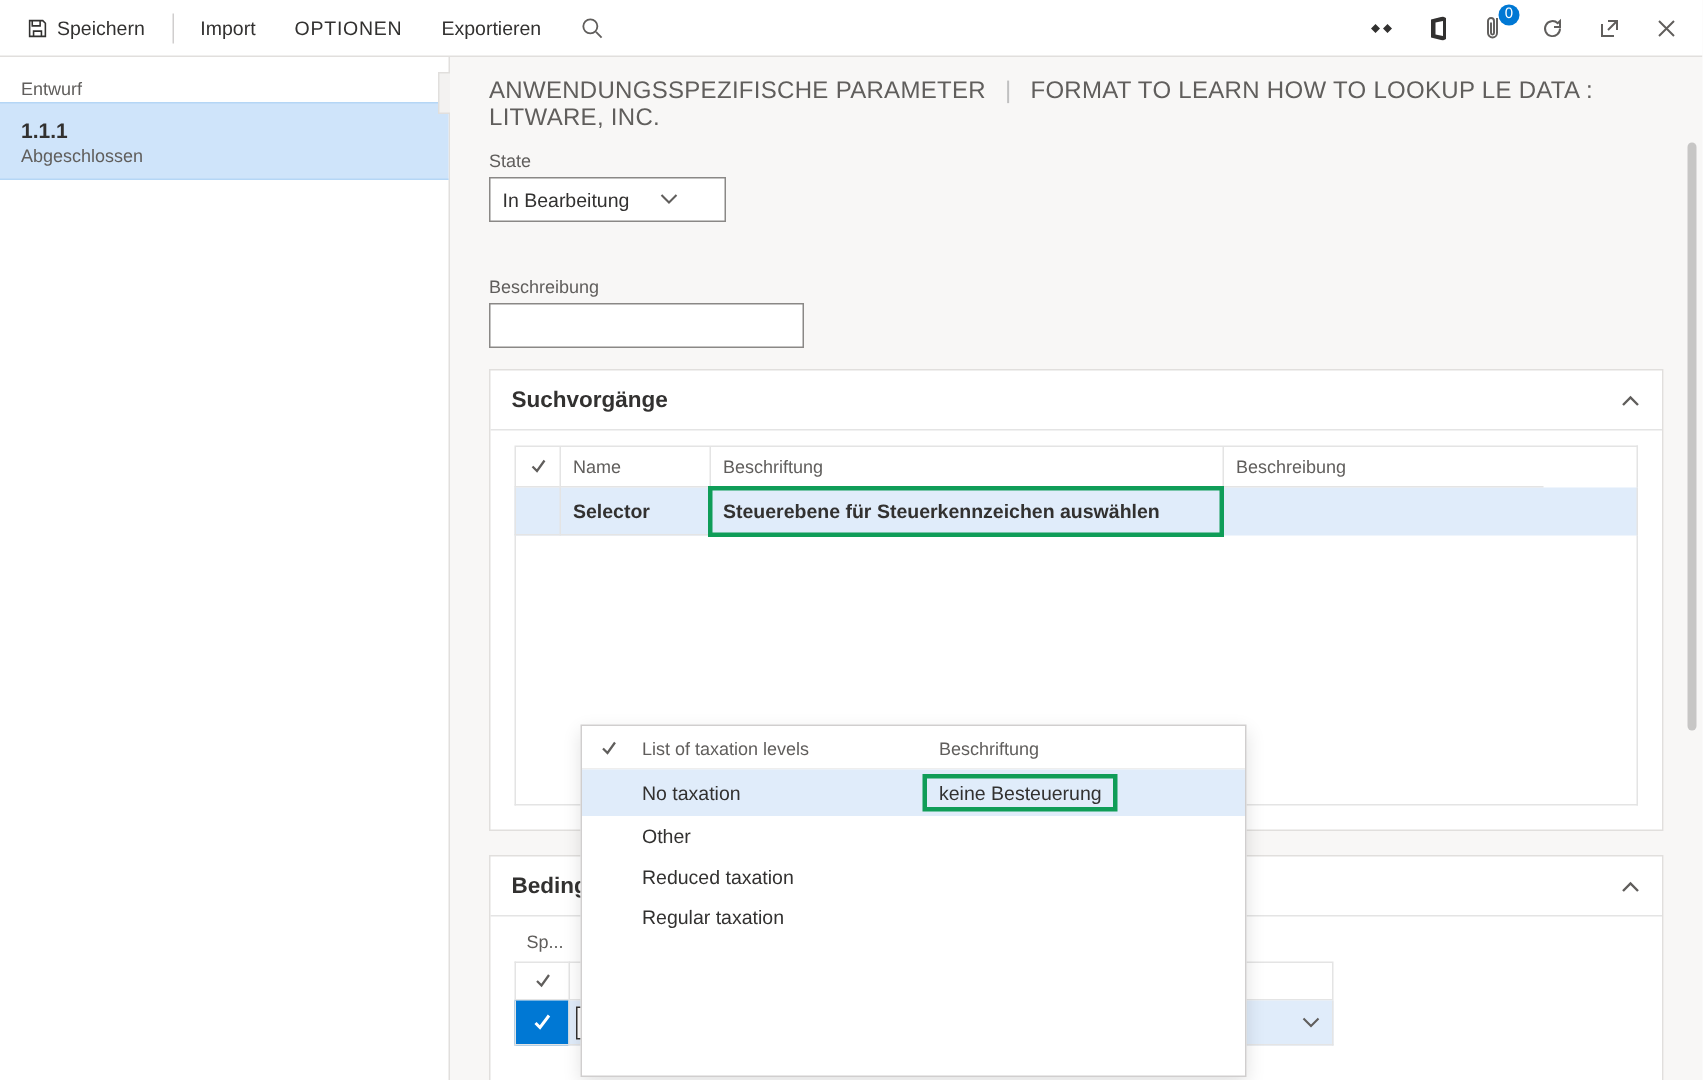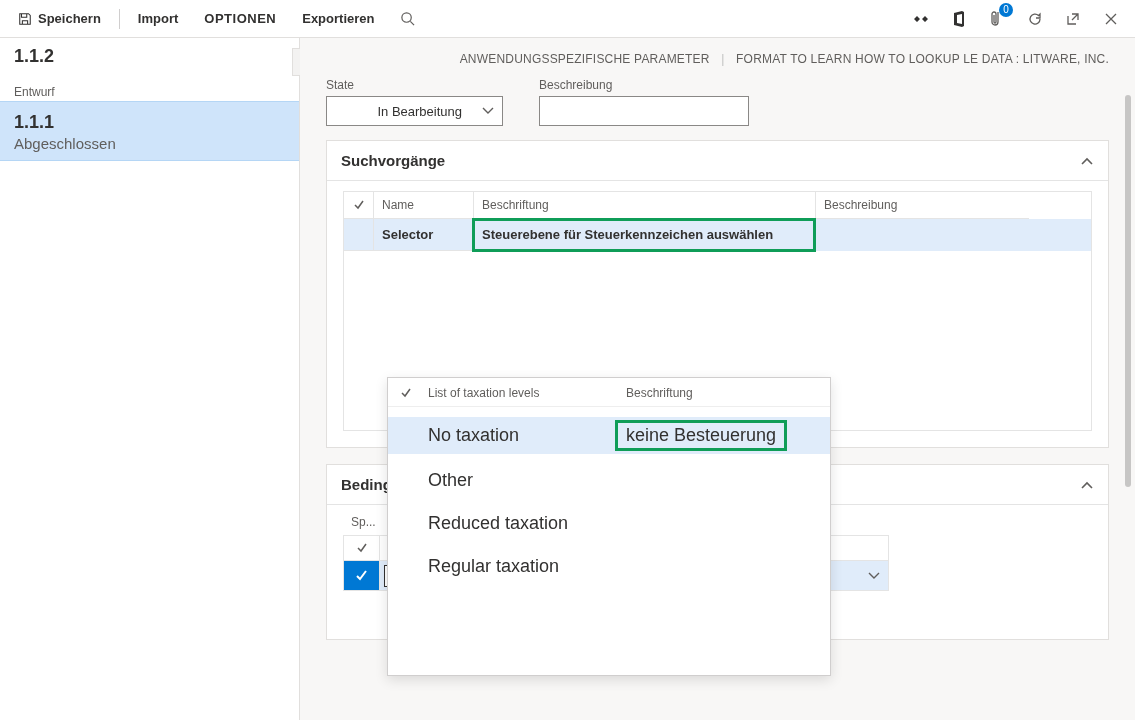--- a/index.html
+++ b/index.html
@@ -1,46 +1,46 @@
 <!DOCTYPE html>
 <html><head>
   <meta charset="utf-8">
   <style>
     * { box-sizing: border-box; margin: 0; padding: 0; }
     body { font-family: "Segoe UI", sans-serif; font-size: 13px; color: #323130; background: #fff; width: 1135px; height: 720px; overflow: hidden; position: relative; }
 
     .topbar { height: 38px; display: flex; align-items: center; border-bottom: 1px solid #e1dfdd; background: #fff; position: relative; }
-    .topbar .left { display: flex; align-items: center; gap: 6px; padding-left: 8px; font-weight: bold; }
+    .topbar .left { display: flex; align-items: center; gap: 6px; padding-left: 8px; }
     .topbar .btn { padding: 0 10px; height: 38px; display: flex; align-items: center; gap: 6px; color: #323130; cursor: pointer; font-size: 13px; }
     .topbar .sep { width: 1px; height: 20px; background: #d0cece; margin: 0 2px; }
     .topbar .right { margin-left: auto; display: flex; align-items: center; gap: 10px; padding-right: 10px; }
     .topbar .iconbtn { width: 28px; height: 28px; display: flex; align-items: center; justify-content: center; cursor: pointer; position: relative; }
     .badge-0 { position: absolute; top: -2px; right: -2px; background: #0078d4; color: #fff; border-radius: 8px; font-size: 10px; min-width: 14px; height: 14px; display: flex; align-items: center; justify-content: center; }
 
     .body { display: flex; height: calc(720px - 38px); }
 
     .sidebar { width: 300px; border-right: 1px solid #e1dfdd; display: flex; flex-direction: column; }
     .sidebar .version-row { padding: 8px 14px 4px; }
     .sidebar .version-title { font-weight: 600; font-size: 18px; color: #323130; }
     .sidebar .sub { font-size: 12px; color: #605e5c; padding: 2px 14px; }
     .sidebar .item-selected { background: #cfe4fa; border-top: 1px solid #b5d6f5; border-bottom: 1px solid #b5d6f5; padding: 10px 14px 8px; }
-    .sidebar .item-selected .title { font-weight: 600; font-size: 18px; }
+    .sidebar .item-selected .title { font-weight: 600; font-size: 14px; }
     .sidebar .plain-gap { height: 12px; }
     .dragger { width: 16px; height: 28px; position: absolute; left: 292px; top: 10px; background: #f3f2f1; border: 1px solid #e1dfdd; }
 
     .main { flex: 1; background: #f8f7f6; position: relative; overflow: hidden; }
 
     .scrollbar { position: absolute; right: 4px; top: 57px; width: 6px; height: 392px; background: #c7c6c5; border-radius: 3px; cursor: pointer; }
 
-    .breadcrumb { padding: 14px 26px 6px; color: #605e5c; font-size: 12px; letter-spacing: 0.2px; text-align: right; }
+    .breadcrumb { padding: 14px 26px 6px; color: #605e5c; font-size: 16px; letter-spacing: 0.2px; }
     .breadcrumb .pipe { padding: 0 8px; color: #c0c0c0; }
 
-    .fieldrow { display: flex; gap: 36px; padding: 6px 26px 14px; }
+    .fieldrow { display: flex; gap: 36px; padding: 6px 26px 14px; flex-direction: column; }
     .fieldrow .label { font-size: 12px; color: #605e5c; padding-bottom: 4px; }
-    .select-wrap { width: 177px; border: 1px solid #8a8886; height: 30px; display: flex; align-items: center; padding: 0 8px; background: #fff; justify-content: flex-end; cursor: pointer; gap: 20px; }
+    .select-wrap { width: 158px; border: 1px solid #8a8886; height: 30px; display: flex; align-items: center; padding: 0 8px; background: #fff; justify-content: flex-start; cursor: pointer; gap: 20px; }
     .input-wrap { width: 210px; border: 1px solid #8a8886; height: 30px; background: #fff; }
 
     .panel { margin: 0 26px 16px; border: 1px solid #e1dfdd; background: #fff; }
     .panel-header { height: 40px; display: flex; align-items: center; justify-content: space-between; padding: 0 14px; font-weight: 600; font-size: 15px; border-bottom: 1px solid #e4e4e4; }
     .panel-body { position: relative; }
 
     .grid-head { display: flex; border-top: 1px solid #e4e4e4; border-right: 1px solid #e4e4e4; background: #fff; }
     .grid-head .hcell { border-left: 1px solid #e4e4e4; border-bottom: 1px solid #e4e4e4; padding: 6px 8px; color: #605e5c; font-size: 12px; }
     .grid-row { display: flex; background: #e0ecfa; border-right: 1px solid #e4e4e4; }
     .grid-row .cell { border-left: 1px solid #e4e4e4; border-bottom: 1px solid #e4e4e4; padding: 8px 8px; font-size: 13px; overflow: hidden; white-space: nowrap; text-overflow: ellipsis; font-weight: bold; }
@@ -50,21 +50,21 @@
     .col-desc { width: 214px; }
     .grid-space { height: 180px; border: 1px solid #e4e4e4; border-top: 0; }
 
     .green-box { outline: 3px solid #0f9d58; outline-offset: -2px; }
 
     .popup { position: absolute; top: 196px; left: 60px; width: 444px; background: #fff; border: 1px solid #d0cece; box-shadow: 0 4px 12px rgba(0,0,0,0.12); z-index: 10; }
     .popup-head { display: flex; padding: 8px 12px 6px; border-bottom: 1px solid #eee; color: #605e5c; font-size: 12px; }
     .popup-head .phcheck { width: 28px; display: flex; align-items: center; }
     .popup-head .phcol1 { width: 198px; }
     .popup-head .phcol2 { flex: 1; }
-    .popup-row { display: flex; padding: 6px 12px; font-size: 18px; cursor: pointer; margin-top: 10px; }
+    .popup-row { display: flex; padding: 6px 12px; font-size: 13px; cursor: pointer; }
     .popup-row .phcheck { width: 28px; }
     .popup-row .phcol1 { width: 198px; }
     .popup-row .phcol2 { flex: 1; position: relative; }
     .popup-row.selected { background: #e0ecfa; padding-top: 8px; padding-bottom: 8px; }
     .popup-pad { height: 92px; }
 
     .cond-panel .sprow-label { padding: 10px 24px 6px; font-size: 12px; color: #605e5c; }
     .cond-grid { margin: 0 16px; }
     .cond-grid-head { display: flex; }
     .cond-grid-head .hcell { border: 1px solid #e4e4e4; border-right: 0; padding: 6px 8px; }
@@ -140,28 +140,25 @@
       <svg width="14" height="14" viewBox="0 0 14 14">
           <path d="M2 2l10 10M12 2L2 12" stroke="#605e5c" stroke-width="1.3"></path>
         </svg>
     </div>
   </div>
 </div>
 
 <div class="body">
   <div class="sidebar" style="position:relative;">
     <div class="dragger"></div>
-    <div class="version-row">
-      <div class="version-title">1.1.2</div>
-    </div>
     <div class="plain-gap"></div>
     <div class="sub">Entwurf</div>
     <div class="item-selected">
       <div class="title">1.1.1</div>
-      <div style="font-size:15px;color:#605e5c;margin-top:2px;">Abgeschlossen</div>
+      <div style="font-size:12px;color:#605e5c;margin-top:2px;">Abgeschlossen</div>
     </div>
   </div>
 
   <div class="main">
     <div class="scrollbar"></div>
     <div class="breadcrumb">
       <span>ANWENDUNGSSPEZIFISCHE PARAMETER</span>
       <span class="pipe">|</span>
       <span>FORMAT TO LEARN HOW TO LOOKUP LE DATA : LITWARE, INC.</span>
     </div>

